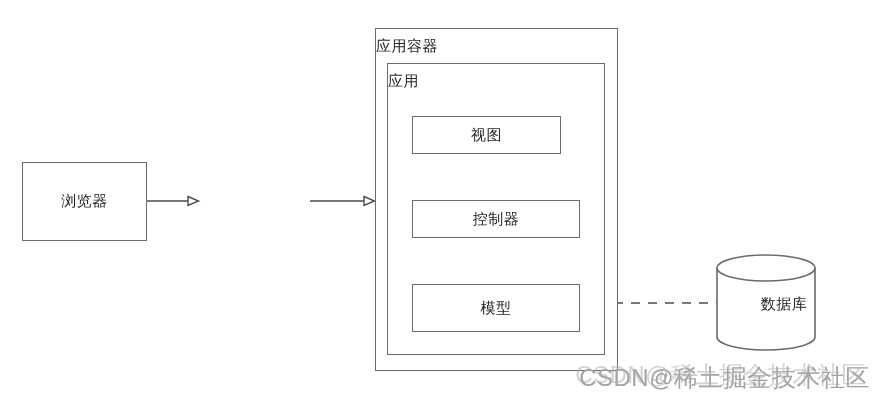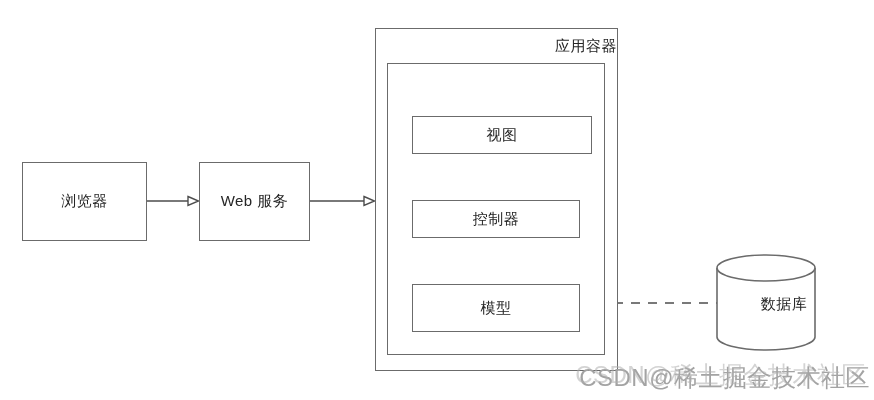--- a/index.html
+++ b/index.html
@@ -31,21 +31,21 @@
     position: absolute;
     border: 1.5px solid #6b6b6b;
     background: #ffffff;
     box-sizing: border-box;
   }
   .container-title {
     position: absolute;
     top: 8px;
     left: 0;
     width: 100%;
-    text-align: right;
+    text-align: left;
     font-size: 15px;
     color: #262626;
     letter-spacing: 0.5px;
   }
   .svg-layer {
     position: absolute;
     left: 0;
     top: 0;
     width: 874px;
     height: 400px;
@@ -101,30 +101,28 @@
     <g>
       <path d="M717,268 L717,337 A49,13 0 0 0 815,337 L815,268" fill="#ffffff" stroke="#6b6b6b" stroke-width="1.6"></path>
       <ellipse cx="766" cy="268" rx="49" ry="13" fill="#ffffff" stroke="#6b6b6b" stroke-width="1.6"></ellipse>
     </g>
   </svg>
 
   <div class="box" style="left:22px; top:162px; width:125px; height:79px;">
     <span>浏览器</span>
   </div>
 
-  <div class="box" style="left:199px; top:162px; width:111px; height:79px;">
-    <span>Web 服务</span>
-  </div>
 
   <div class="container-box" style="left:375px; top:28px; width:243px; height:343px;">
     <div class="container-title">应用容器</div>
 
     <div class="container-box" style="left:11px; top:34px; width:218px; height:292px;">
+      <div class="container-title">应用</div>
 
-      <div class="box" style="left:24px; top:52px; width:180px; height:38px;">
+      <div class="box" style="left:24px; top:52px; width:149px; height:38px;">
         <span>视图</span>
       </div>
 
       <div class="box" style="left:24px; top:136px; width:168px; height:38px;">
         <span>控制器</span>
       </div>
 
       <div class="box" style="left:24px; top:220px; width:168px; height:48px;">
         <span>模型</span>
       </div>

